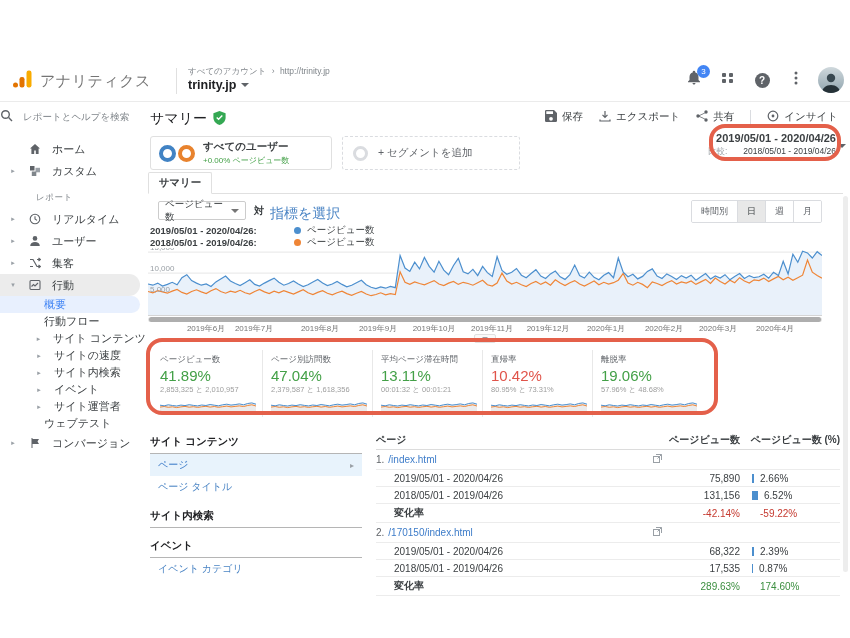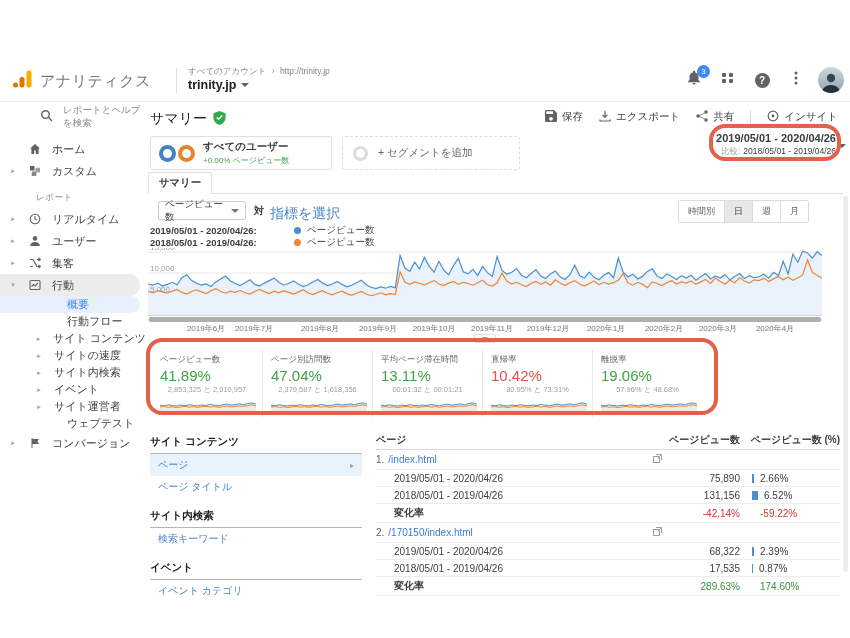--- a/index.html
+++ b/index.html
@@ -16,30 +16,30 @@
   .property { position:absolute; left:188px; top:18px; font-size:12.5px; font-weight:bold; color:#202124; display:flex; align-items:center; }
   .caret { display:inline-block; width:0; height:0; border-left:4px solid transparent; border-right:4px solid transparent; border-top:4px solid #5f6368; margin-left:5px; }
   .hdr-icons { position:absolute; right:6px; top:7px; display:flex; align-items:center; gap:10px; }
   .hdr-ic { position:relative; width:24px; height:24px; display:flex; align-items:center; justify-content:center; cursor:pointer; }
   .badge { position:absolute; top:-3px; right:-4px; min-width:13px; height:13px; border-radius:7px; background:#4285f4; color:#fff; font-size:8px; line-height:13px; text-align:center; padding:0 2px; }
   .avatar { width:26px; height:26px; border-radius:50%; background:linear-gradient(#cfd8dc,#90a4ae); overflow:hidden; position:relative; }
   .avatar svg { position:absolute; left:3px; top:4px; }
 
   
   .sidebar { position:absolute; left:0; top:102px; width:146px; height:536px; background:#fff; }
-  .side-search { display:flex; align-items:center; height:30px; padding-left:40px; cursor:text; }
+  .side-search { display:flex; align-items:center; height:30px; cursor:text; }
   .side-search .txt { font-size:9.5px; color:#80868b; margin-left:10px; }
   .nav { margin-top:6px; }
   .nav-item { display:flex; align-items:center; height:22px; font-size:11px; color:#3c4043; cursor:pointer; position:relative; }
   .nav-item .arr { width:14px; text-align:center; font-size:7px; color:#9aa0a6; margin-left:6px; }
   .nav-item .ni { width:14px; height:14px; margin-left:8px; display:flex; align-items:center; justify-content:center; }
   .nav-item .lbl { margin-left:10px; white-space:nowrap; }
   .nav-item.child { height:17px; padding-left:34px; }
   .nav-item.child .arr { width:10px; margin-left:0; }
-  .nav-item.child.noarrow { padding-left:47px; }
+  .nav-item.child.noarrow { padding-left:24px; }
   .nav-section { font-size:8.5px; color:#80868b; margin:10px 0 4px 36px; letter-spacing:.5px; }
   .nav-item.parent-active { background:#ececec; border-radius:0 14px 14px 0; width:140px;align-items:center; }
   .nav-item.selected { background:#e8f0fe; border-radius:0 10px 10px 0; width:140px; color:#4285f4; }
 
   
   .rep-title { position:absolute; left:150px; top:110px; font-size:14px; color:#202124; display:flex; align-items:center; gap:6px; }
   .toolbar { position:absolute; right:12px; top:110px; display:flex; align-items:center; gap:16px; font-size:10.5px; color:#3c4043; }
   .tb-btn { display:flex; align-items:center; gap:5px; cursor:pointer; }
   .tb-sep { width:1px; height:14px; background:#dadce0; }
 
@@ -54,33 +54,33 @@
   .ring.g { border:3px solid #dadce0; width:15px; height:15px; margin-left:10px; }
   .seg-txt { margin-left:8px; }
   .seg-name { font-size:10.5px; font-weight:bold; color:#3c4043; }
   .seg-sub { font-size:8px; color:#43a047; margin-top:1px; }
   .seg-add { font-size:10.5px; color:#5f6368; margin-left:10px; }
 
   
   .daterange { position:absolute; right:14px; top:132px; text-align:right; cursor:pointer; }
   .dr-main { font-size:11px; font-weight:bold; color:#3c4043; }
   .dr-cmp { font-size:8.5px; color:#3c4043; margin-top:2px; }
-  .dr-cmp .cl { color:#9aa0a6; margin-right:3px; font-weight:normal; }
+  .dr-cmp .cl { color:#9aa0a6; margin-right:16px; font-weight:normal; }
   .dr-caret { position:absolute; right:-10px; top:12px; }
 
   
   .tabline { position:absolute; left:148px; top:193px; width:695px; height:1px; background:#e0e0e0; }
   .tab { position:absolute; left:148px; top:172px; width:64px; height:22px; background:#fff; border:1px solid #e0e0e0; border-bottom:1px solid #fff; border-radius:2px 2px 0 0; font-size:10.5px; font-weight:bold; color:#3c4043; display:flex; align-items:center; justify-content:center; cursor:pointer; z-index:2; }
 
   
   .metric-select { position:absolute; left:158px; top:201px; width:88px; height:19px; border:1px solid #ccc; border-radius:2px; background:#fff; font-size:9.5px; color:#3c4043; display:flex; align-items:center; padding:0 6px; cursor:pointer; }
   .metric-select .caret { margin-left:auto; border-top-color:#757575; }
   .vs-label { position:absolute; left:254px; top:204px; font-size:10px; color:#3c4043; font-weight:bold; }
   .pick-metric { position:absolute; left:270px; top:205px; font-size:14px; color:#4a84c4; cursor:pointer; }
-  .gran-group { position:absolute; right:41px; top:200px; display:flex; border:1px solid #dadce0; border-radius:2px; overflow:hidden; }
+  .gran-group { position:absolute; right:28px; top:200px; display:flex; border:1px solid #dadce0; border-radius:2px; overflow:hidden; }
   .gran-btn { font-size:9px; color:#5f6368; background:#fff; padding:4px 9px; border-left:1px solid #dadce0; cursor:pointer; }
   .gran-btn:first-child { border-left:none; }
   .gran-btn.active { background:#e8e8e8; color:#3c4043; }
 
   
   .legend { position:absolute; left:150px; top:224px; }
   .leg-row { display:flex; align-items:center; height:12px; }
   .leg-period { font-size:9.5px; font-weight:bold; color:#3c4043; width:140px; }
   .leg-dot { width:7px; height:7px; border-radius:50%; margin:0 6px 0 4px; }
   .leg-metric { font-size:9.5px; color:#3c4043; }
@@ -95,21 +95,21 @@
   .collapse-btn .caret { border-left-width:3px; border-right-width:3px; border-top:3px solid #9aa0a6; margin:0; }
 
   
   .cards { position:absolute; left:152px; top:350px; display:flex; }
   .card { width:110px; padding:4px 8px 0 8px; border-left:1px solid #e8e8e8; cursor:pointer; }
   .card:first-child { border-left:none; }
   .card-title { font-size:8.5px; color:#5f6368; white-space:nowrap; }
   .card-pct { font-size:15px; margin-top:1px; }
   .card-pct.up { color:#43a047; }
   .card-pct.down { color:#e0544a; }
-  .card-vals { font-size:7.5px; color:#9e9e9e; margin-top:1px; white-space:nowrap;text-align:center; }
+  .card-vals { font-size:7.5px; color:#9e9e9e; margin-top:1px; white-space:nowrap; }
   .card-spark { margin-top:2px; }
 
   
   .annotation { position:absolute; border:4px solid #e4604a; border-radius:16px; z-index:9; pointer-events:none; }
   .anno-date { left:709px; top:124px; width:132px; height:37px; }
   .anno-cards { left:146px; top:338px; width:572px; height:77px; }
 
   
   .panel { position:absolute; left:150px; top:432px; width:212px; }
   .p-head { font-size:10.5px; font-weight:bold; color:#202124; padding:3px 0 4px 0; border-bottom:1px solid #b5b5b5; margin-top:8px; }
@@ -520,23 +520,20 @@
   <div class="panel" id="panel">
       <div class="p-head">サイト コンテンツ</div>
       <div class="p-item selected">
         <span>ページ</span>
         <span class="parr">▸</span>
       </div>
       <div class="p-item">
         <span>ページ タイトル</span>
       </div>
       <div class="p-head">サイト内検索</div>
-      <div class="p-item">
-        <span>検索キーワード</span>
-      </div>
       <div class="p-head">イベント</div>
       <div class="p-item">
         <span>イベント カテゴリ</span>
       </div>
     </div>
   <div class="dtable" id="dtable">
       <div class="t-row t-head">
         <div class="t-c1">ページ</div>
         <div class="t-c2">ページビュー数</div>
         <div class="t-c3 hdr">ページビュー数 (%)</div>

